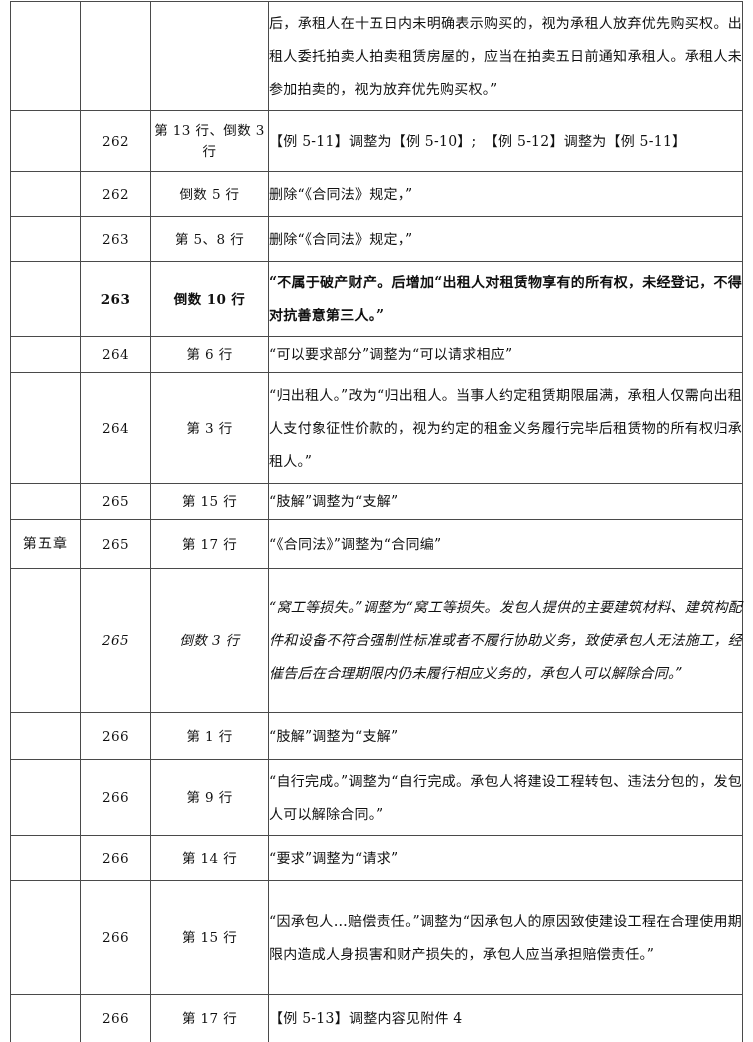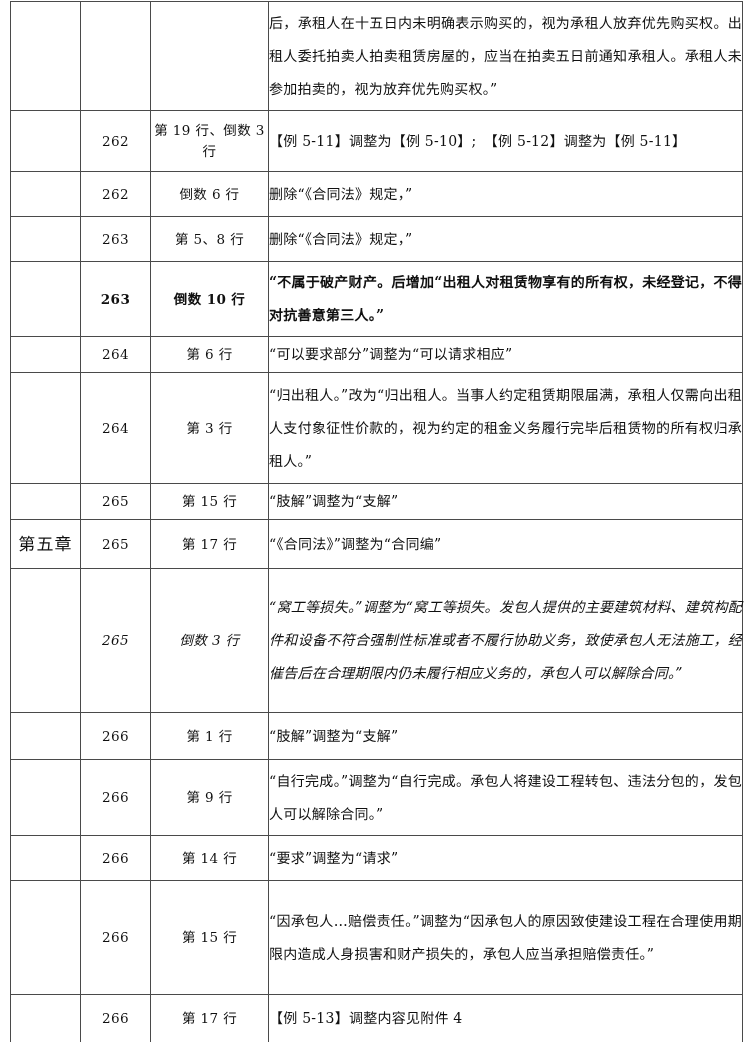--- a/index.html
+++ b/index.html
@@ -45,21 +45,21 @@
 
   .cell-chapter,
   .cell-page,
   .cell-line {
     text-align: center;
     font-size: 13.5px;
     line-height: 1.55;
     letter-spacing: 0.4px;
     padding: 3px 4px;
   }
-  .cell-chapter { font-size: 17px; letter-spacing: 1.2px; }
+  .cell-chapter { font-size: 14px; letter-spacing: 1.2px; }
   .cell-content {
     text-align: left;
     font-size: 14px;
     line-height: 33px;
     padding: 4px 8px 4px 11px;
     letter-spacing: 0.25px;
     text-align: justify;
     text-justify: inter-ideograph;
   }
   .cell-content.single { line-height: 33px; }
@@ -95,28 +95,28 @@
       <tr class="r-top">
         <td class="cell-chapter"></td>
         <td class="cell-page"></td>
         <td class="cell-line"></td>
         <td class="cell-content">后，承租人在十五日内未明确表示购买的，视为承租人放弃优先购买权。出租人委托拍卖人拍卖租赁房屋的，应当在拍卖五日前通知承租人。承租人未参加拍卖的，视为放弃优先购买权。”</td>
       </tr>
 
       <tr class="r-h1">
         <td class="cell-chapter"></td>
         <td class="cell-page">262</td>
-        <td class="cell-line">第 19 行、倒数 3 行</td>
+        <td class="cell-line">第 13 行、倒数 3 行</td>
         <td class="cell-content single">【例 5-11】调整为【例 5-10】;　【例 5-12】调整为【例 5-11】</td>
       </tr>
 
       <tr class="r-h2">
         <td class="cell-chapter"></td>
         <td class="cell-page">262</td>
-        <td class="cell-line">倒数 6 行</td>
+        <td class="cell-line">倒数 5 行</td>
         <td class="cell-content single">删除“《合同法》规定，”</td>
       </tr>
 
       <tr class="r-h2">
         <td class="cell-chapter"></td>
         <td class="cell-page">263</td>
         <td class="cell-line">第 5、8 行</td>
         <td class="cell-content single">删除“《合同法》规定，”</td>
       </tr>
 

